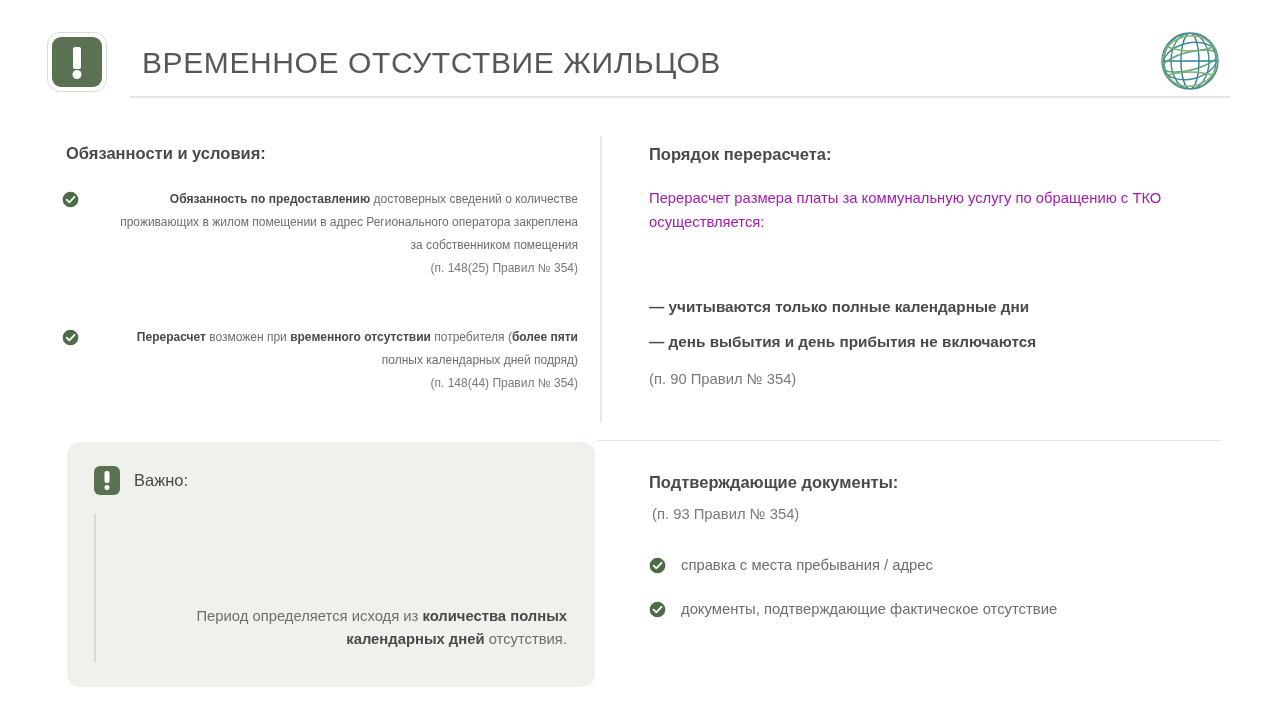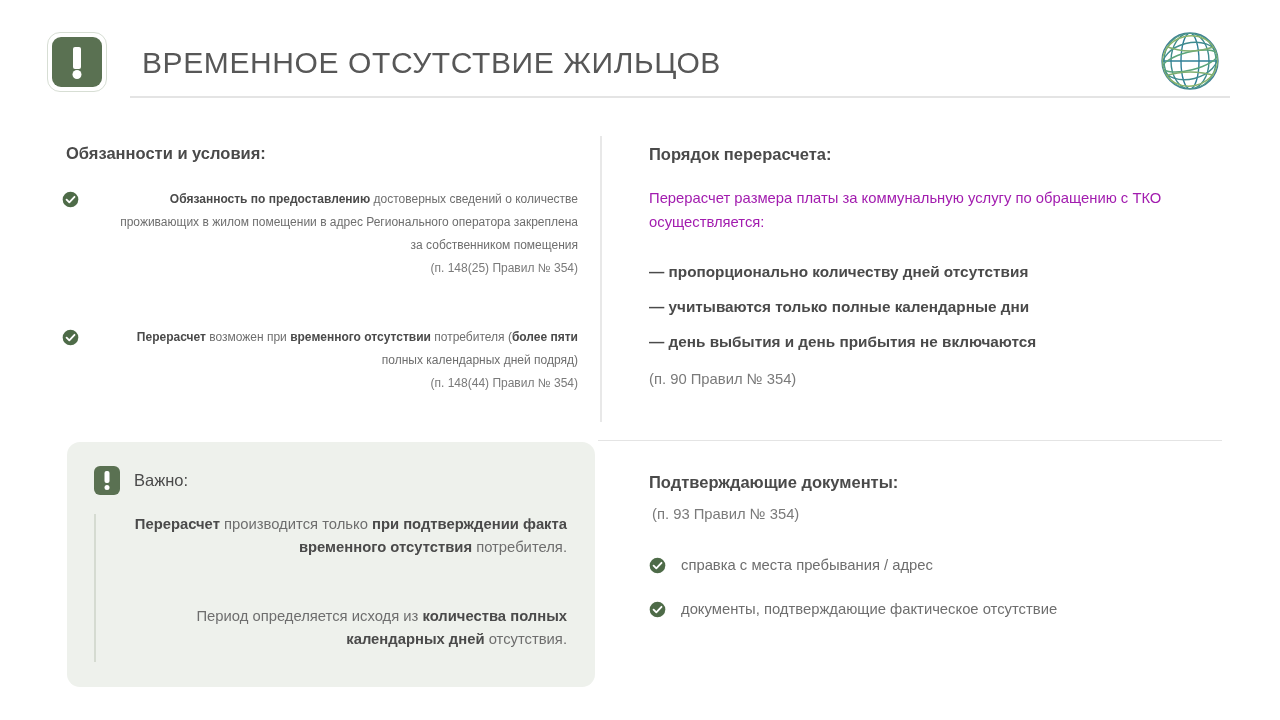--- a/index.html
+++ b/index.html
@@ -340,37 +340,33 @@
   </div>
 
   <div class="callout">
     <div class="callout-icon">
       <div class="bang-stem"></div>
       <div class="bang-dot"></div>
     </div>
     <div class="callout-title">Важно:</div>
     <div class="callout-bar"></div>
 
-    <div class="callout-p" id="callout-p1">
-      <b>Перерасчет</b><span> производится только </span><b>при подтверждении факта временного отсутствия</b><span> потребителя.</span>
-    </div>
 
     <div class="callout-p" id="callout-p2">
       <span>Период определяется исходя из </span><b>количества полных календарных дней</b><span> отсутствия.</span>
     </div>
   </div>
 </div>
 
 <div class="col-right">
 
   <div class="sec-heading r-head">Порядок перерасчета:</div>
 
   <div class="r-intro">Перерасчет размера платы за коммунальную услугу по обращению с ТКО осуществляется:</div>
 
-  <div class="dash-item" id="dash-1">— пропорционально количеству дней отсутствия</div>
   <div class="dash-item" id="dash-2">— учитываются только полные календарные дни</div>
   <div class="dash-item" id="dash-3">— день выбытия и день прибытия не включаются</div>
 
   <div class="r-ref">(п. 90 Правил № 354)</div>
 
   <div class="sec-heading r-head2">Подтверждающие документы:</div>
   <div class="r-ref2">(п. 93 Правил № 354)</div>
 
   <div class="doc-item" id="doc-1">
     <svg class="tick" viewBox="0 0 20 20">

